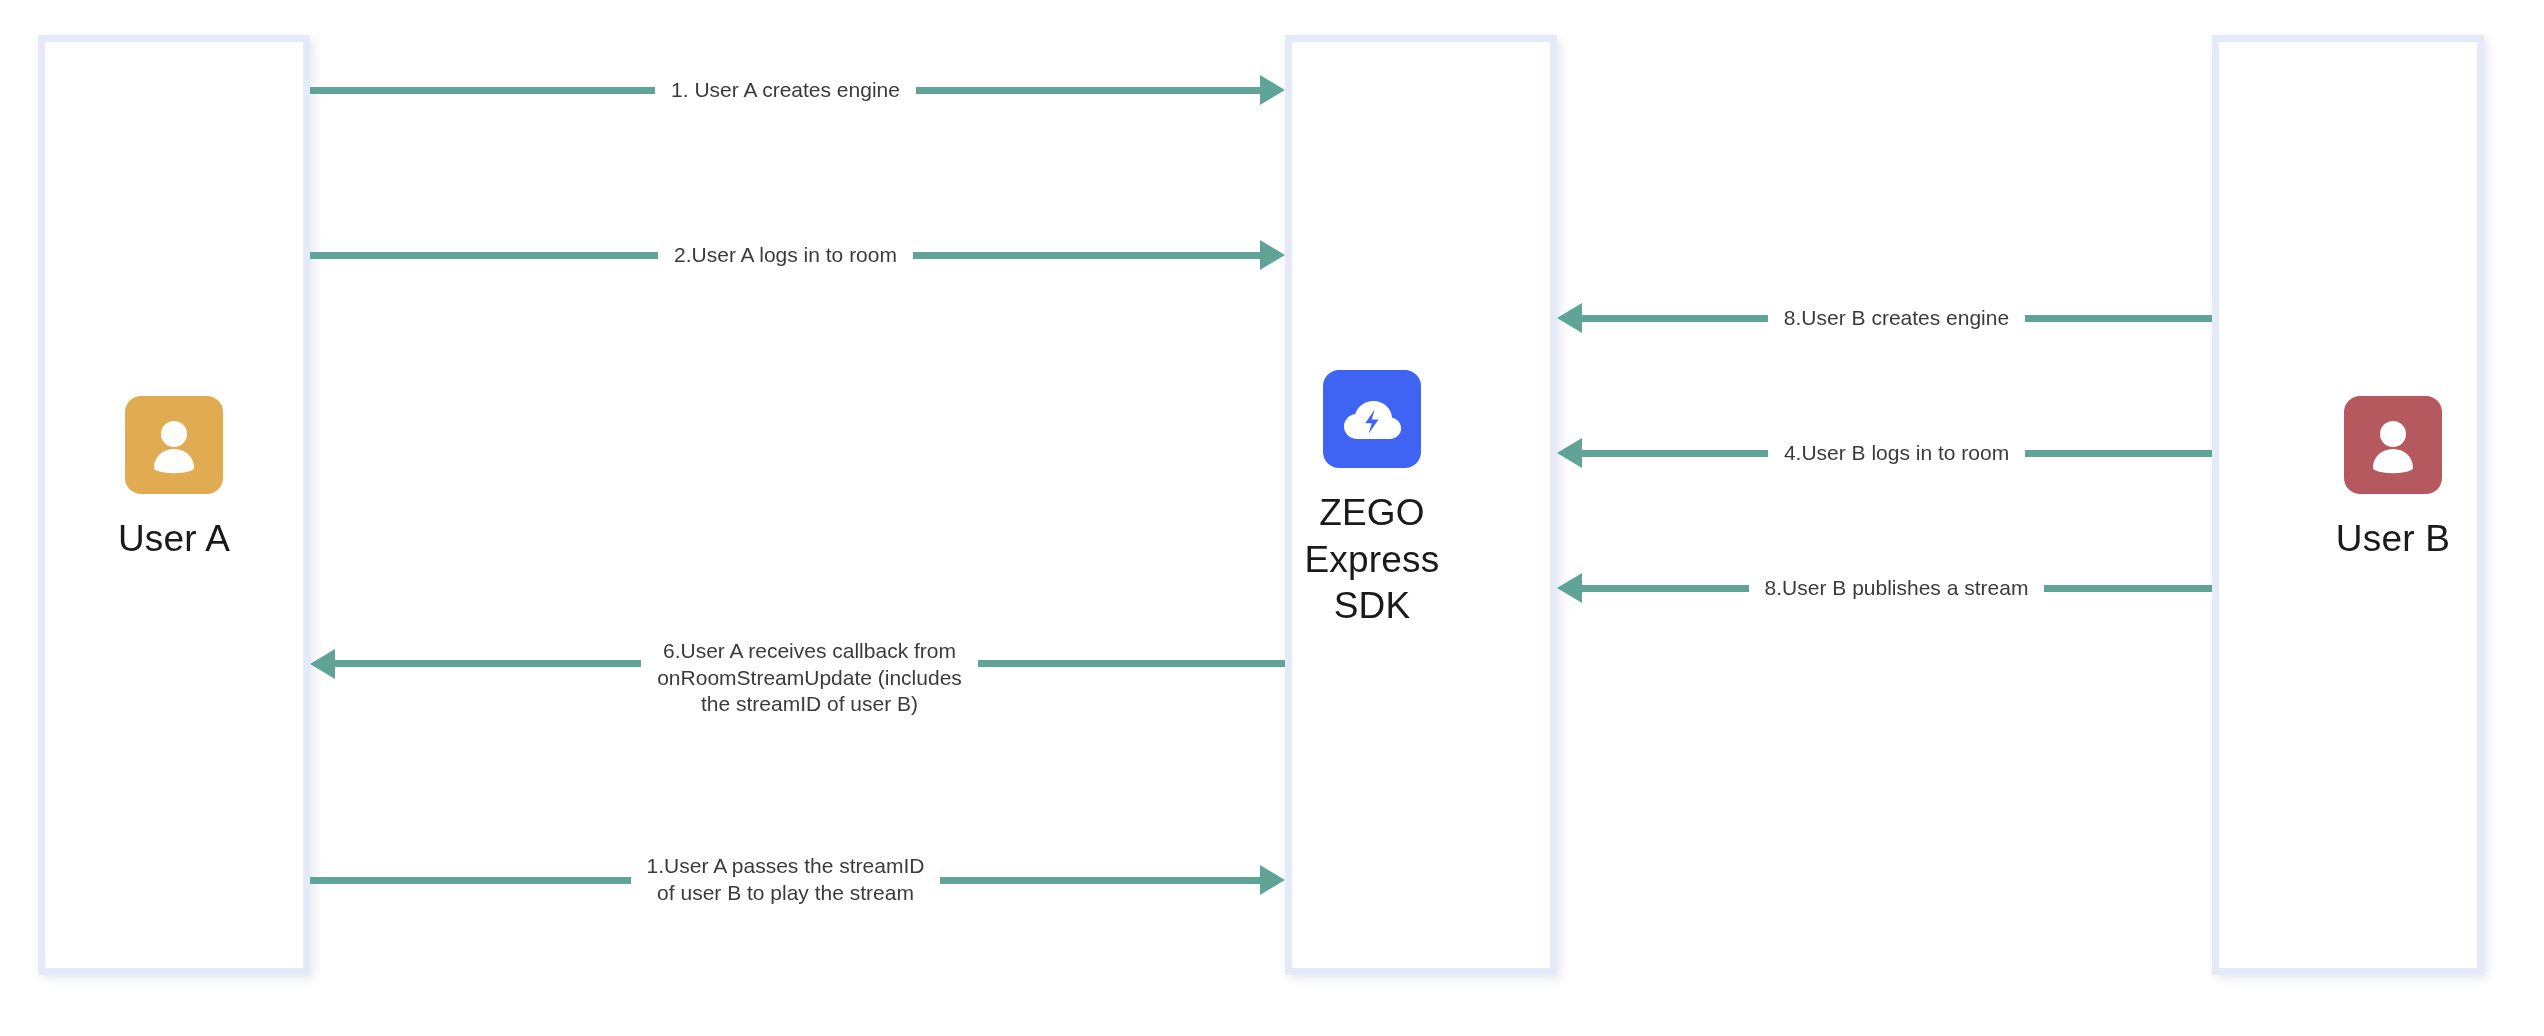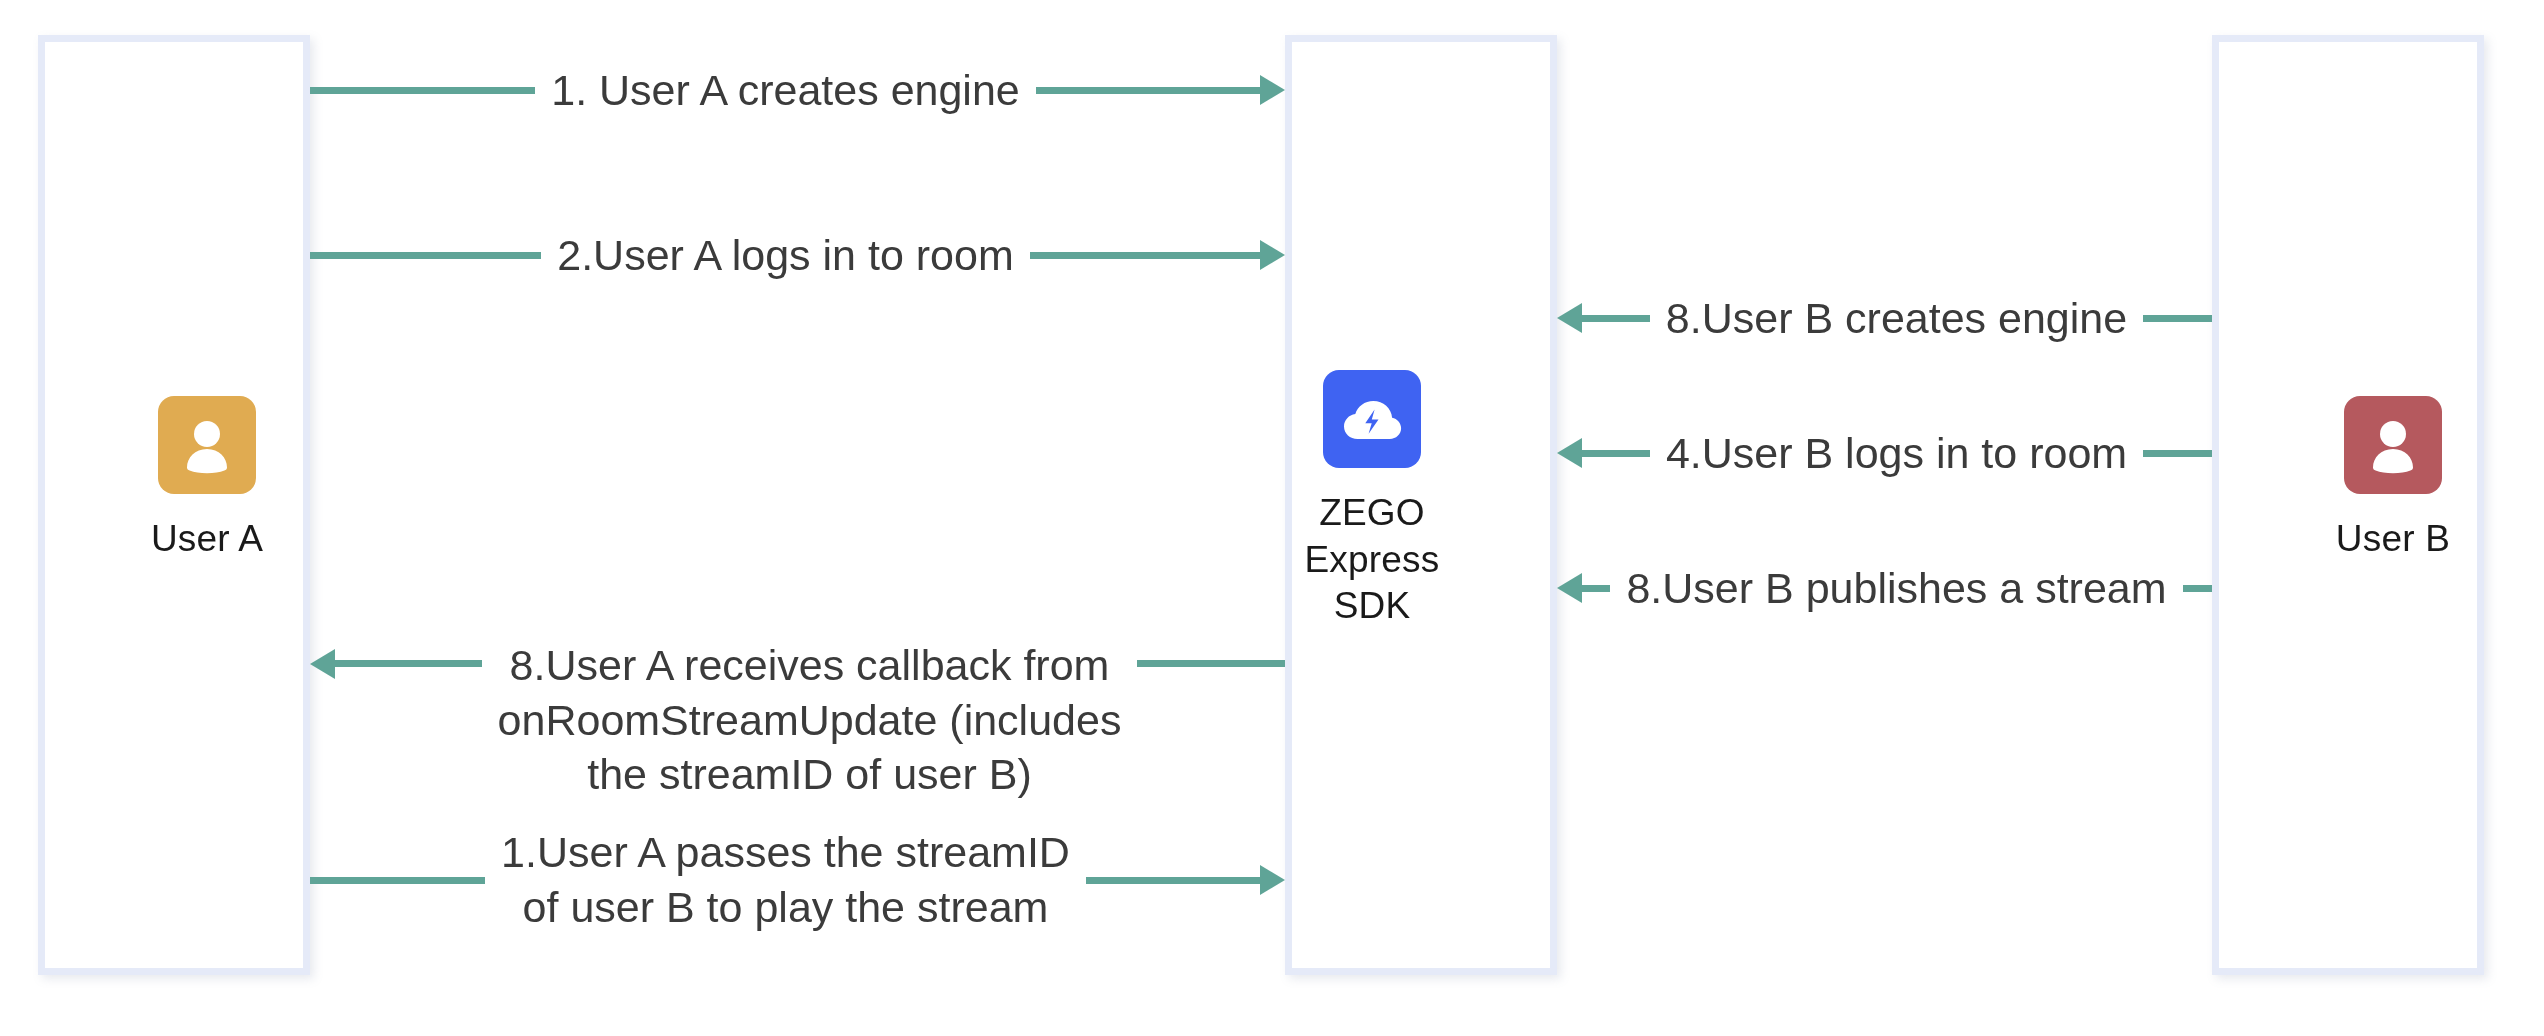--- a/index.html
+++ b/index.html
@@ -32,21 +32,21 @@
   #lifeline-b { left: 2212px; top: 35px; width: 272px; height: 940px; }
 
   
   .actor {
     position: absolute;
     display: flex;
     flex-direction: column;
     align-items: center;
     width: 272px;
   }
-  #actor-a { left: 38px;   top: 396px; margin-left: 33px; }
+  #actor-a { left: 38px;   top: 396px; }
   #actor-z { left: 1236px; top: 370px; }
   #actor-b { left: 2212px; top: 396px; margin-left: 45px; }
 
   .avatar {
     width: 98px;
     height: 98px;
     border-radius: 16px;
     display: flex;
     align-items: center;
     justify-content: center;
@@ -64,21 +64,21 @@
   }
 
   
   .message {
     position: absolute;
     display: flex;
     align-items: center;
     height: 0;
   }
   .msg-text {
-    font-size: 43px;
+    font-size: 21px;
     color: #3b3b3b;
     line-height: 1.27;
     text-align: center;
     white-space: pre-line;
     padding: 0 16px;
     flex: 0 0 auto;
   }
   .seg {
     height: 7px;
     background: #5fa497;
@@ -178,21 +178,21 @@
   <div class="message center-line" id="msg-5" style="left:1557px; top:588px; width:655px;">
     <div class="head head-left"></div>
     <div class="seg"></div>
     <div class="msg-text">8.User B publishes a stream</div>
     <div class="seg"></div>
   </div>
 
   <div class="message" id="msg-6" style="left:310px; top:660px; width:975px; align-items:flex-start;">
     <div class="head head-left" style="margin-top:-11px;"></div>
     <div class="seg" style="margin-top:0px;"></div>
-    <div class="msg-text" style="margin-top:-22px;">8.User A receives callback from
+    <div class="msg-text" style="margin-top:-22px;">6.User A receives callback from
 onRoomStreamUpdate (includes
 the streamID of user B)</div>
     <div class="seg" style="margin-top:0px;"></div>
   </div>
 
   <div class="message center-line" id="msg-7" style="left:310px; top:880px; width:975px;">
     <div class="seg"></div>
     <div class="msg-text">1.User A passes the streamID
 of user B to play the stream</div>
     <div class="seg"></div>

